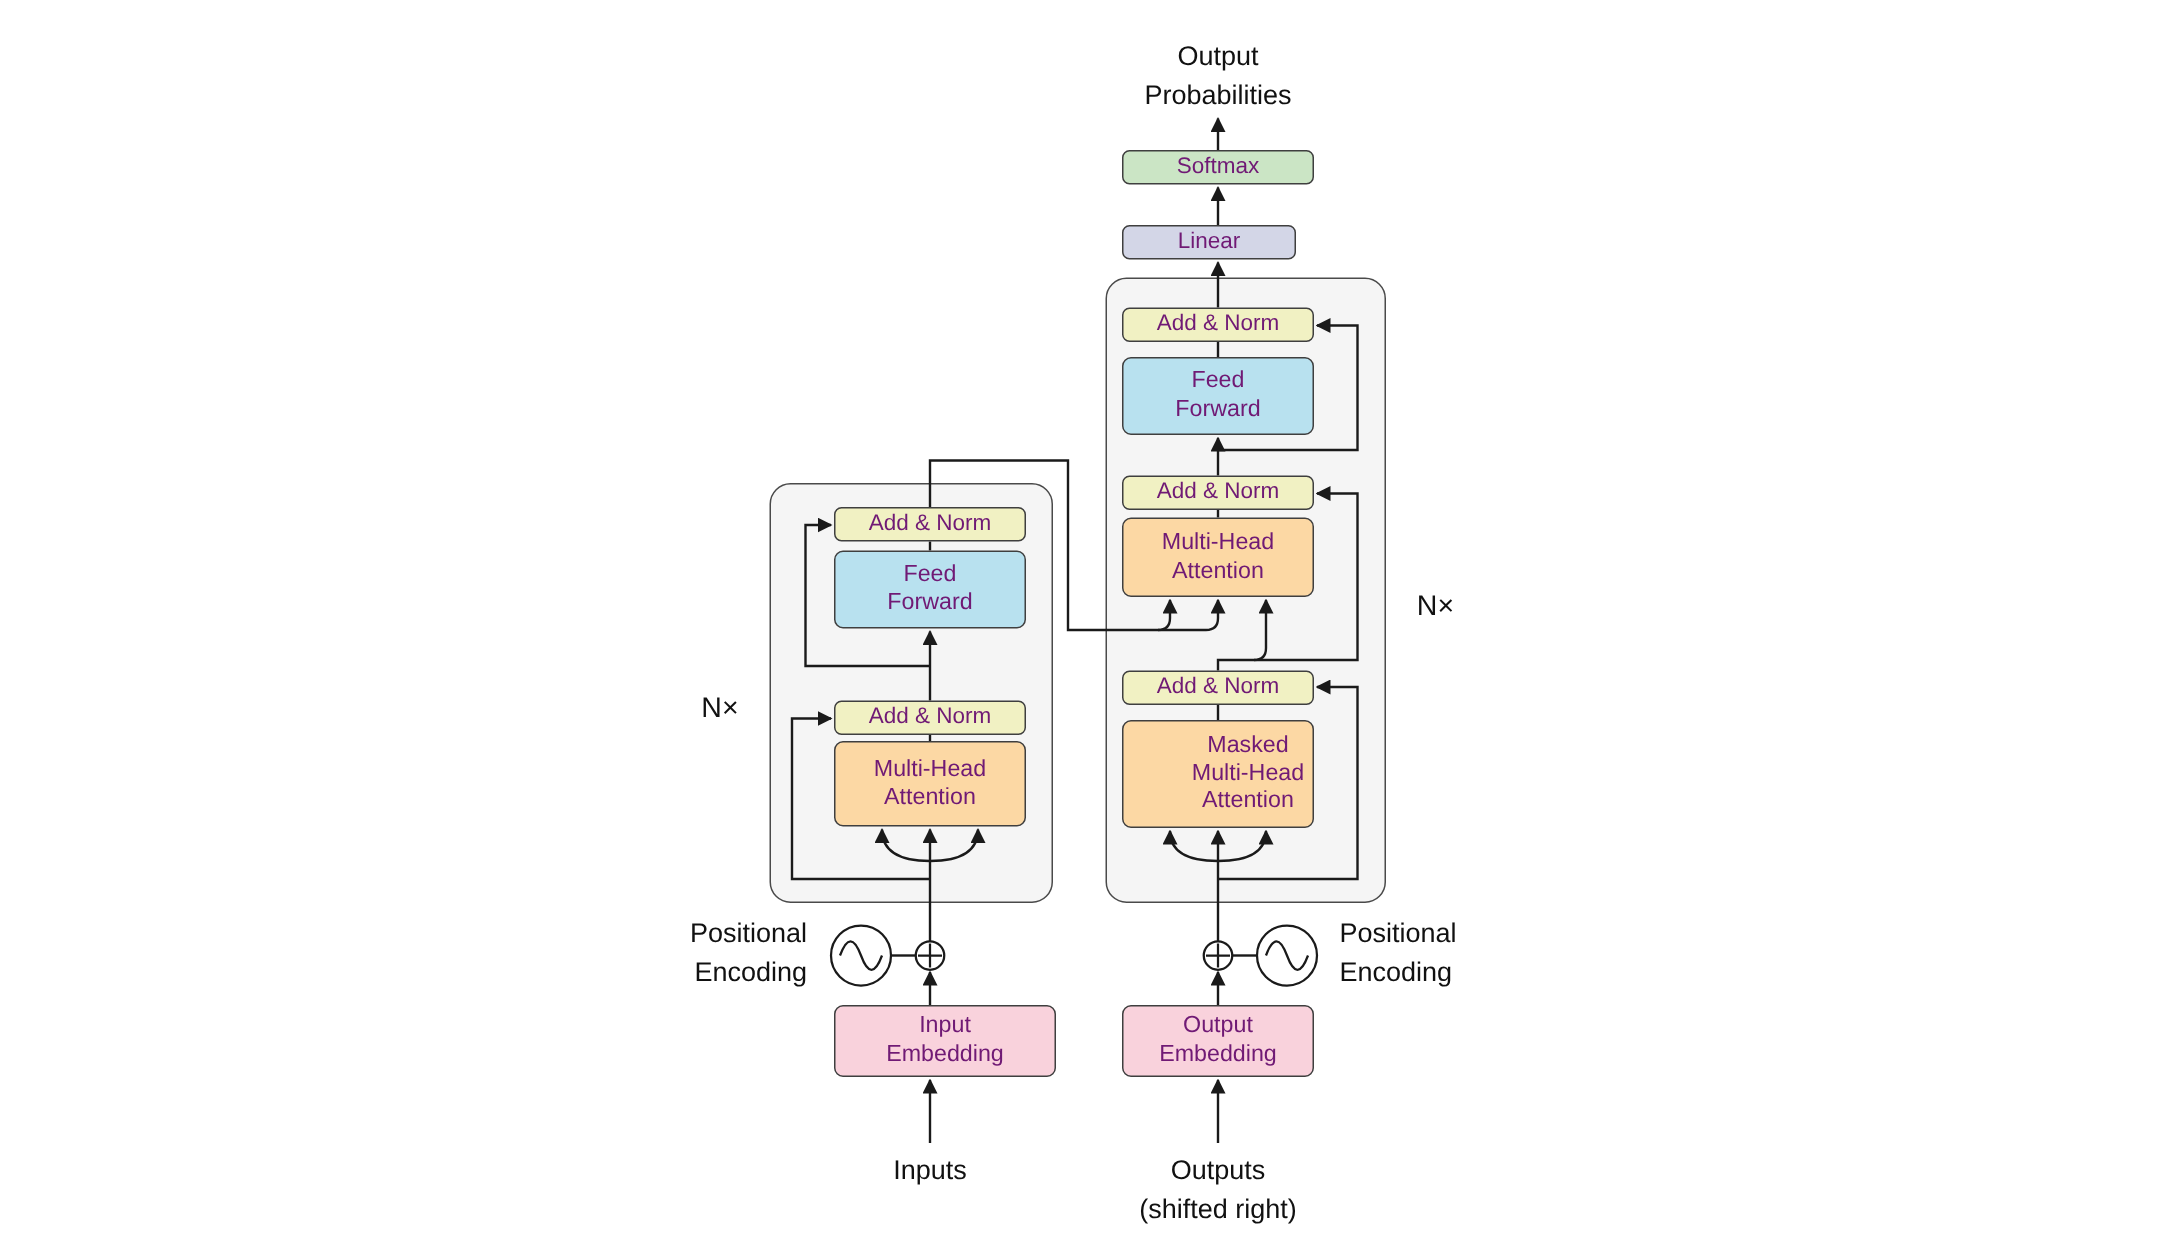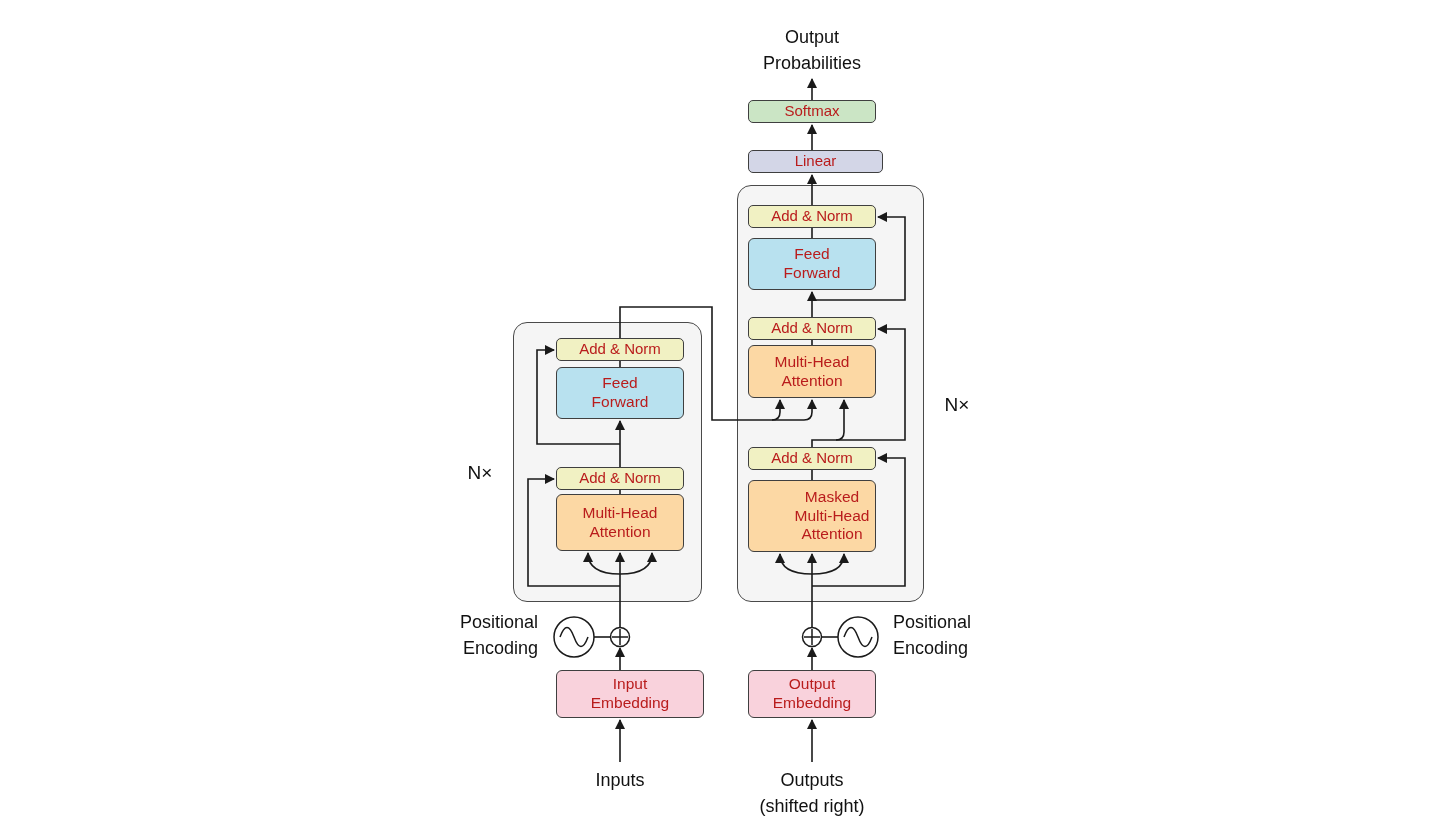--- a/index.html
+++ b/index.html
@@ -28,21 +28,21 @@
     z-index: 3;
     border: 1.4px solid #3f3f3f;
     border-radius: 6px;
     display: flex;
     align-items: center;
     justify-content: center;
     text-align: center;
     white-space: pre-line;
     font-size: 15.5px;
     line-height: 1.22;
-    color: #b91c1c;
+    color: #701a75;
     box-sizing: border-box;
   }
   .box.thin { font-size: 15px; border-radius: 5px; }
   .lbl {
     position: absolute;
     z-index: 3;
     font-size: 18px;
     line-height: 1.42;
     text-align: center;
     white-space: pre-line;
@@ -130,21 +130,21 @@
   <div class="box thin" style="left: 556px; top: 338px; width: 128px; height: 23px; background-color: rgb(241, 241, 195);">Add &amp; Norm</div>
   <div class="box" style="left: 556px; top: 367px; width: 128px; height: 52px; background-color: rgb(184, 225, 239);">Feed
 Forward</div>
   <div class="box thin" style="left: 556px; top: 467px; width: 128px; height: 23px; background-color: rgb(241, 241, 195);">Add &amp; Norm</div>
   <div class="box" style="left: 556px; top: 494px; width: 128px; height: 57px; background-color: rgb(252, 216, 164);">Multi-Head
 Attention</div>
   <div class="box" style="left: 556px; top: 670px; width: 148px; height: 48px; background-color: rgb(249, 210, 220);">Input
 Embedding</div>
 
   <div class="box thin" style="left: 748px; top: 100px; width: 128px; height: 23px; background-color: rgb(203, 229, 197);">Softmax</div>
-  <div class="box thin" style="left: 748px; top: 150px; width: 135px; height: 23px; background-color: rgb(211, 214, 231);">Linear</div>
+  <div class="box thin" style="left: 748px; top: 150px; width: 116px; height: 23px; background-color: rgb(211, 214, 231);">Linear</div>
   <div class="box thin" style="left: 748px; top: 205px; width: 128px; height: 23px; background-color: rgb(241, 241, 195);">Add &amp; Norm</div>
   <div class="box" style="left: 748px; top: 238px; width: 128px; height: 52px; background-color: rgb(184, 225, 239);">Feed
 Forward</div>
   <div class="box thin" style="left: 748px; top: 317px; width: 128px; height: 23px; background-color: rgb(241, 241, 195);">Add &amp; Norm</div>
   <div class="box" style="left: 748px; top: 345px; width: 128px; height: 53px; background-color: rgb(252, 216, 164);">Multi-Head
 Attention</div>
   <div class="box thin" style="left: 748px; top: 447px; width: 128px; height: 23px; background-color: rgb(241, 241, 195);">Add &amp; Norm</div>
   <div class="box" style="left: 748px; top: 480px; width: 128px; height: 72px; background-color: rgb(252, 216, 164); padding-left: 40px;">Masked
 Multi-Head
 Attention</div>

